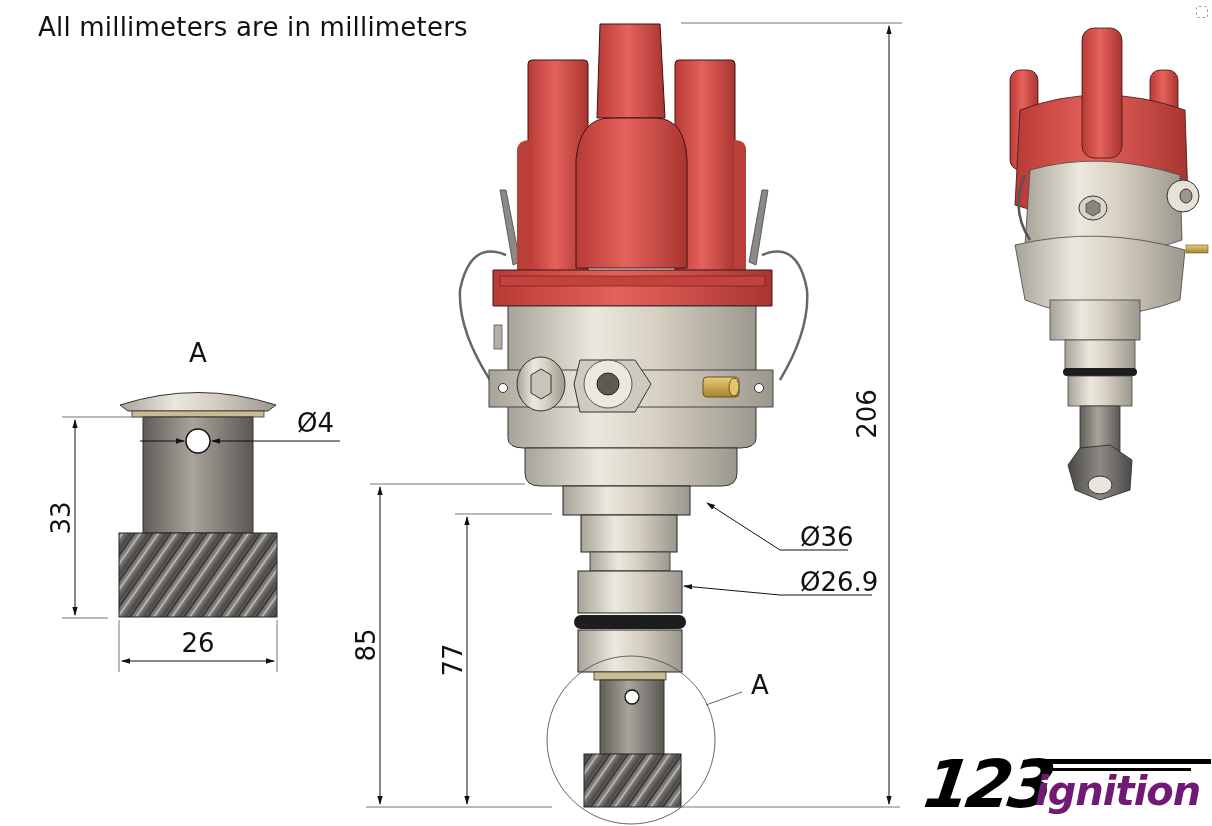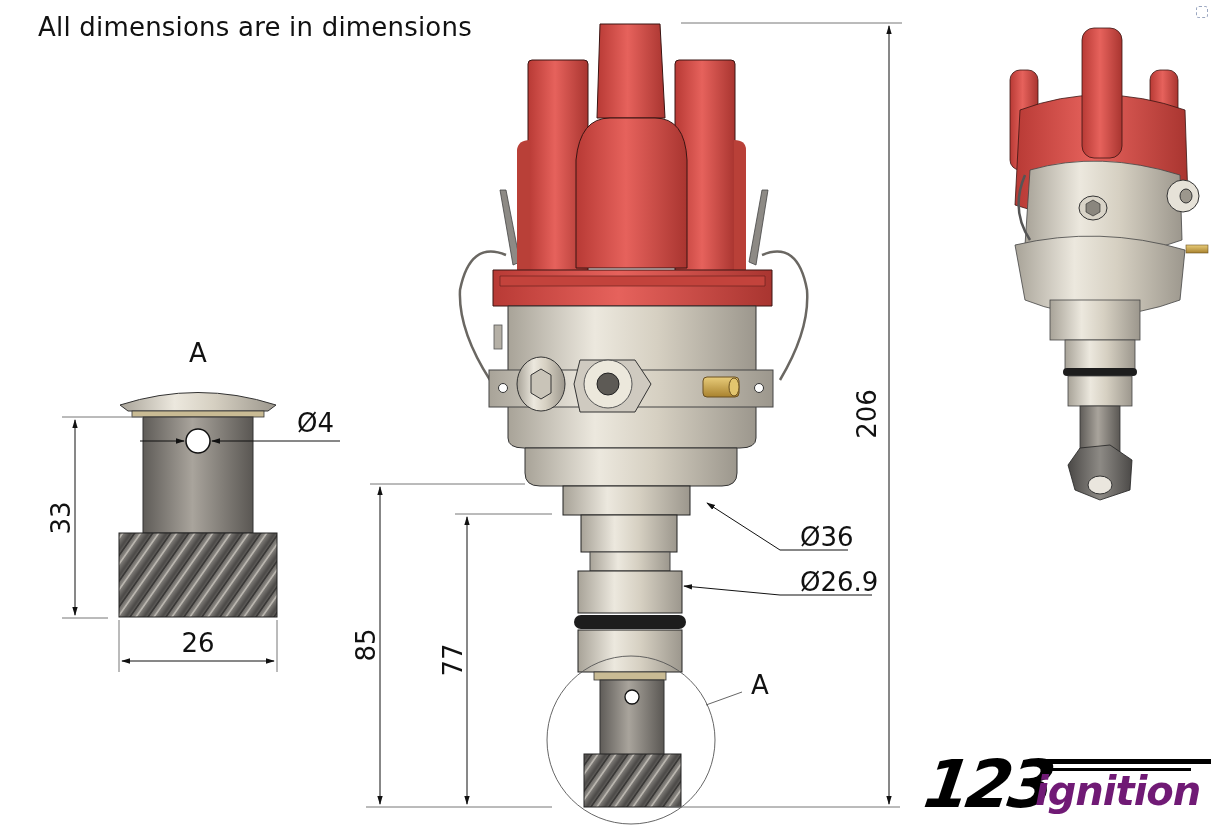--- a/index.html
+++ b/index.html
@@ -10,21 +10,21 @@
   .logo { position:absolute; left:925px; top:752px; width:285px; height:70px; }
   .logo-num { position:absolute; left:0; top:-6px; font-family:"DejaVu Sans", sans-serif; font-weight:bold; font-style:italic; font-size:66px; color:#000; letter-spacing:-4px; transform:skewX(-8deg); }
   .logo-word { position:absolute; left:110px; top:16px; font-family:"DejaVu Sans", sans-serif; font-weight:bold; font-style:italic; font-size:40px; color:#701a75; letter-spacing:-1px; }
   .logo-bar1 { position:absolute; left:116px; top:7px; width:170px; height:5px; background:#000; }
   .logo-bar2 { position:absolute; left:116px; top:16px; width:150px; height:3px; background:#000; }
   .corner-icon { position:absolute; left:1196px; top:6px; width:10px; height:10px; border:1px dashed #9aa6c0; border-radius:3px; }
 </style>
 </head>
 <body>
 
-<div class="title">All dimensions are in dimensions</div>
+<div class="title">All millimeters are in millimeters</div>
 <div class="corner-icon"></div>
 
 <svg class="main" width="1212" height="826" viewBox="0 0 1212 826">
   <defs>
     <linearGradient id="red" x1="0" x2="1" y1="0" y2="0">
       <stop offset="0" stop-color="#b83a35"></stop>
       <stop offset="0.45" stop-color="#e6625c"></stop>
       <stop offset="1" stop-color="#a93530"></stop>
     </linearGradient>
     <linearGradient id="metal" x1="0" x2="1" y1="0" y2="0">

